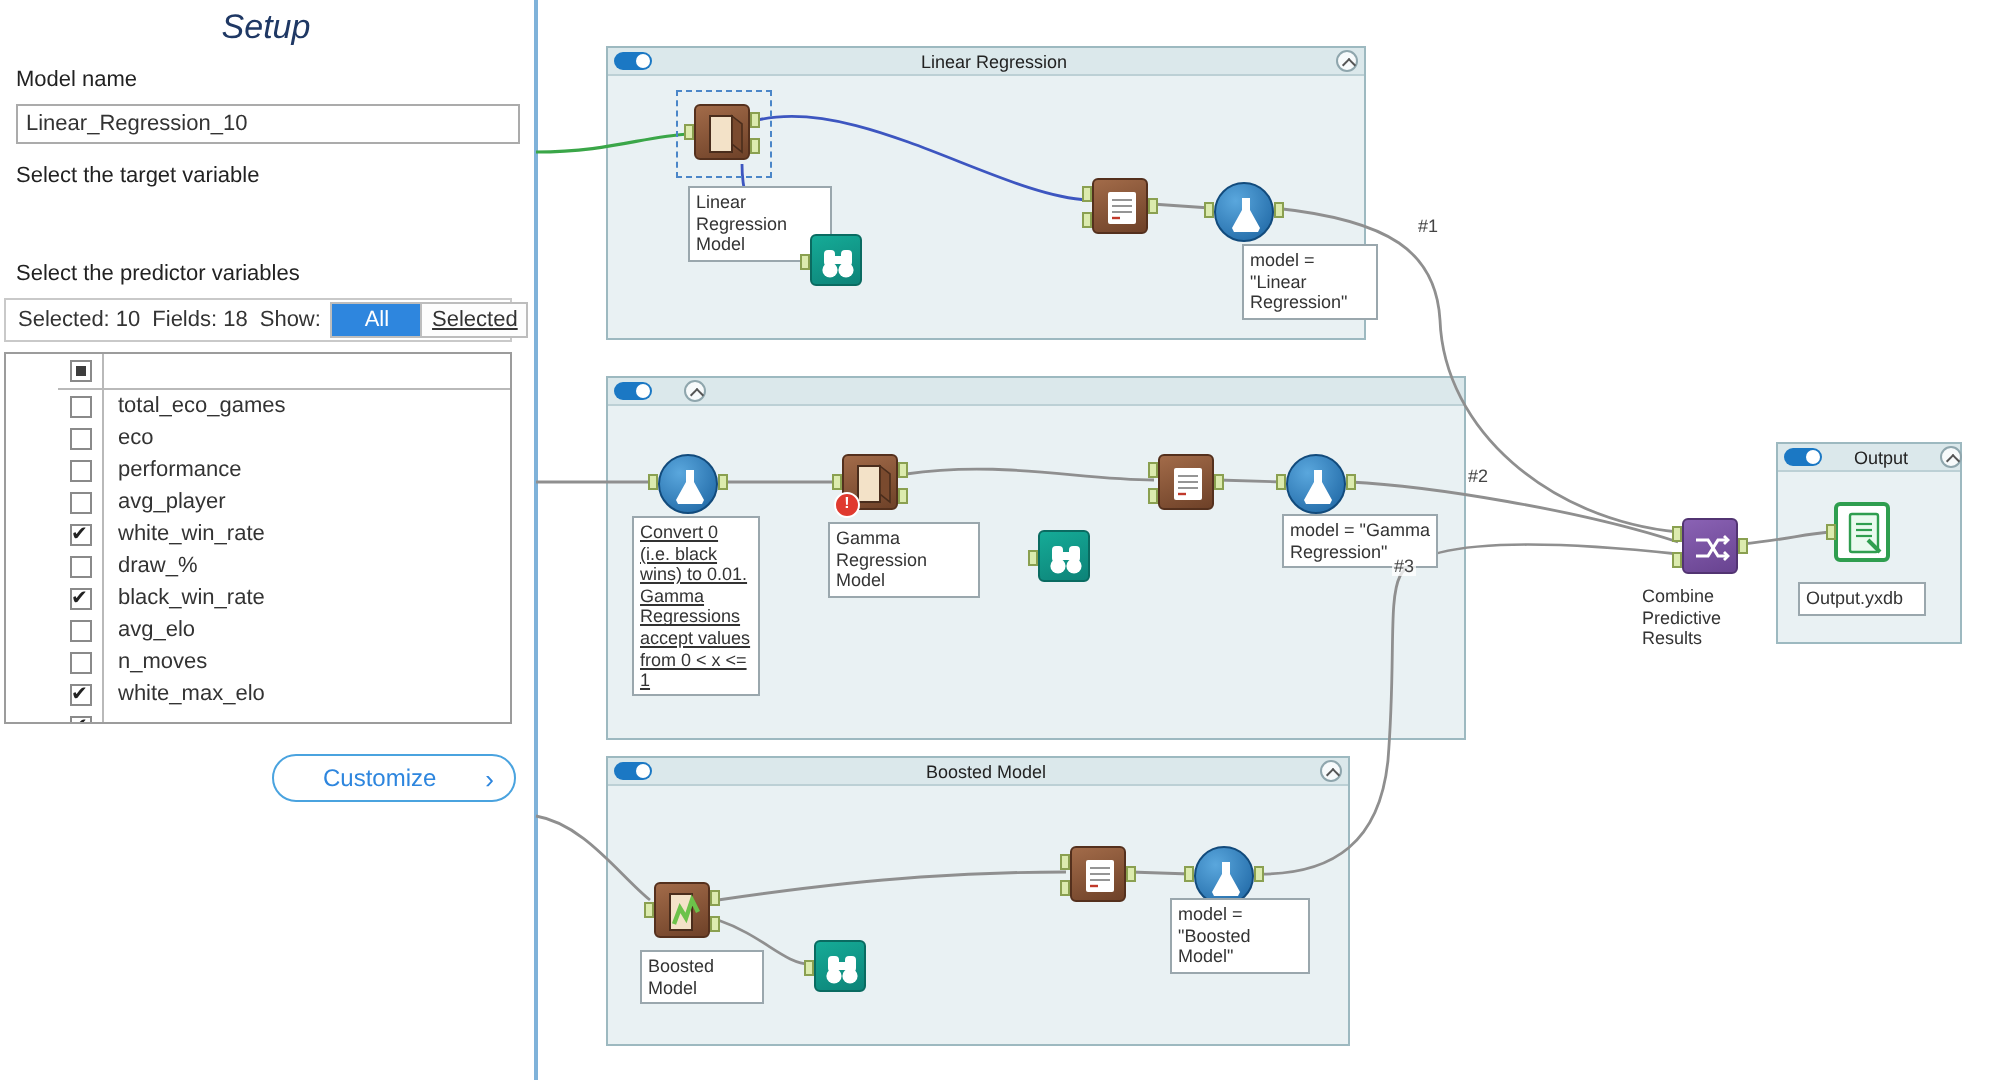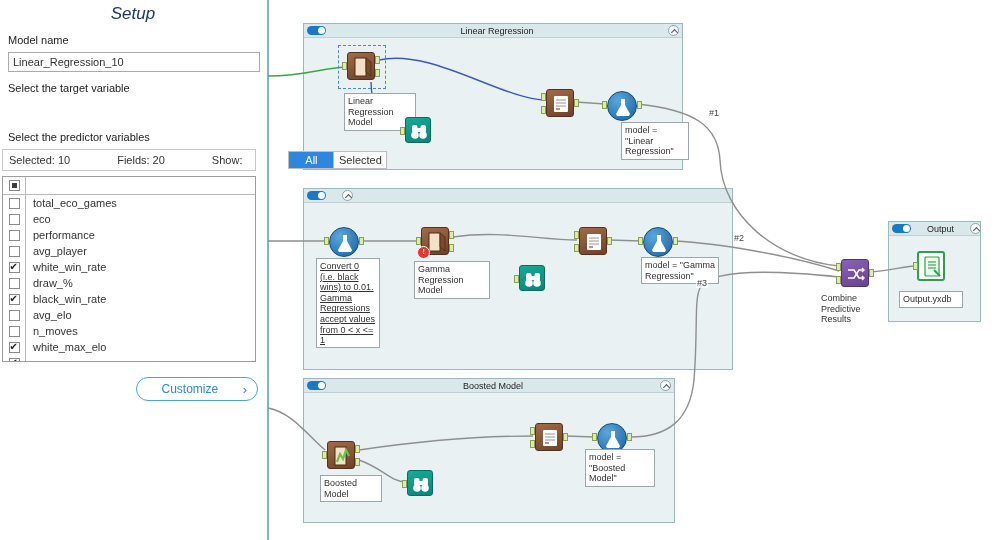--- a/index.html
+++ b/index.html
@@ -8,27 +8,27 @@
   .panel{position:absolute;left:0;top:0;width:266px;height:540px;background:#fff;z-index:2;}
   .panel-title{margin-top:4px;text-align:center;font-size:17px;color:#1f3864;font-style:italic;}
   .lbl{position:absolute;left:8px;font-size:11px;color:#222;}
   .txt-input{position:absolute;left:8px;width:242px;height:18px;border:1px solid #ababab;
     font-family:"Liberation Sans",sans-serif;font-size:11px;color:#333;padding:0 4px;}
   .dropdown{position:absolute;left:8px;width:250px;height:20px;background:#dfe8f0;
     border:1px solid #b6c6d6;display:flex;align-items:center;font-size:11px;color:#333;box-sizing:border-box;}
   .dropdown .dd-val{flex:1;padding-left:5px;}
   .dropdown .dd-caret{width:18px;color:#2e86de;font-size:10px;text-align:center;}
   .show-row{position:absolute;left:2px;top:149px;width:254px;height:22px;border:1px solid #c9c9c9;
-    background:#fff;display:flex;align-items:center;font-size:11px;color:#333;box-sizing:border-box;gap:41px;}
+    background:#fff;display:flex;align-items:center;font-size:11px;color:#333;box-sizing:border-box;}
   .show-row .sr-item{margin-left:6px;white-space:nowrap;}
   .seg{display:flex;margin-left:5px;border:1px solid #bdbdbd;height:16px;}
   .seg-all{width:44px;background:#2e86de;color:#fff;font-size:11px;display:flex;align-items:center;justify-content:center;}
-  .seg-sel{width:52px;background:#fdfdfd;color:#333;font-size:11px;display:flex;align-items:center;justify-content:center;border-left:1px solid #bdbdbd;}
+  .seg-sel{width:52px;background:#fdfdfd;color:#333;font-size:11px;display:flex;align-items:center;justify-content:center;border-left:1px solid #bdbdbd;text-decoration:underline;}
   .ftable{position:absolute;left:2px;top:176px;width:254px;height:186px;border:1px solid #9c9c9c;
-    background:#fff;overflow:hidden;box-sizing:border-box;}
+    background:#fff;overflow:hidden;box-sizing:border-box;padding-left:26px;}
   .fhead{height:17px;border-bottom:1px solid #b9b9b9;display:flex;align-items:center;}
   .frow{height:16px;display:flex;align-items:center;}
   .cb-cell{width:22px;height:100%;border-right:1px solid #b9b9b9;display:flex;align-items:center;justify-content:center;flex:none;}
   .cb{width:11px;height:11px;border:1px solid #8a8a8a;background:#fff;position:relative;display:inline-block;box-sizing:border-box;}
   .cb.checked::after{content:"\2714";position:absolute;left:0px;top:-2px;font-size:10px;color:#222;}
   .cb.all::after{content:"";position:absolute;left:2px;top:2px;right:2px;bottom:2px;background:#3d3d3d;}
   .fld-name{padding-left:7px;font-size:11px;color:#333;white-space:nowrap;}
   .customize{position:absolute;left:136px;top:377px;width:122px;height:24px;border:1px solid #4aa3df;
     border-radius:13px;background:#fff;color:#2e86de;font-size:12px;display:flex;align-items:center;box-sizing:border-box;}
   .customize .cz-label{flex:1;text-align:center;}
@@ -72,21 +72,21 @@
 
   <div class="lbl" style="top:34px;">Model name</div>
   <input class="txt-input" style="top: 52px;" value="Linear_Regression_10">
 
   <div class="lbl" style="top:82px;">Select the target variable</div>
 
   <div class="lbl" style="top:131px;">Select the predictor variables</div>
 
   <div class="show-row">
     <span class="sr-item">Selected: 10</span>
-    <span class="sr-item">Fields: 20</span>
+    <span class="sr-item">Fields: 18</span>
     <span class="sr-item">Show:</span>
     <span class="seg">
       <span class="seg-all">All</span>
       <span class="seg-sel">Selected</span>
     </span>
   </div>
 
   <div class="ftable">
     <div class="fhead">
       <span class="cb-cell">

